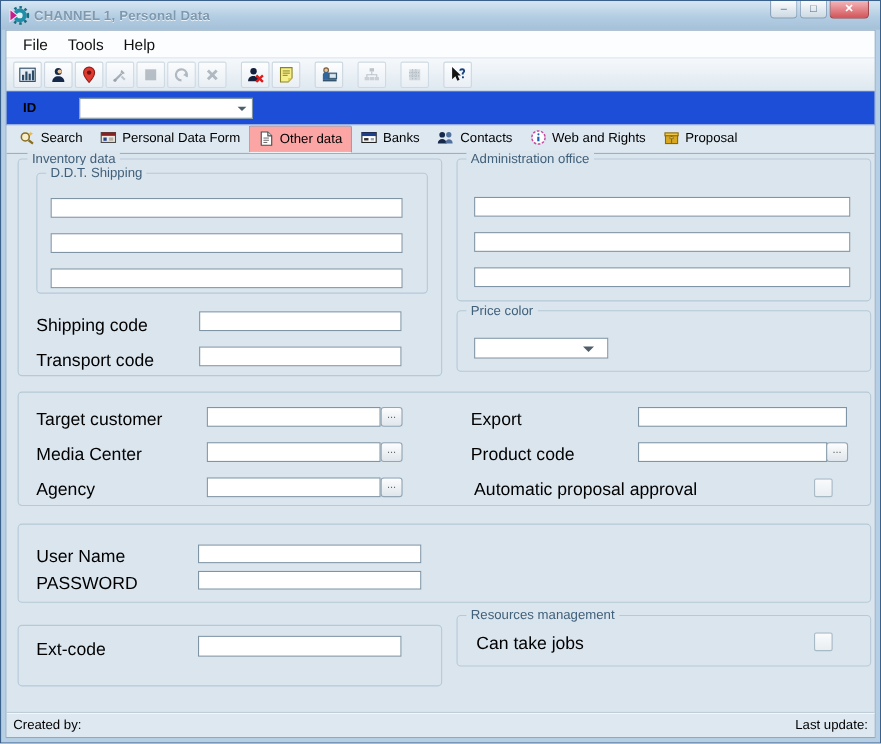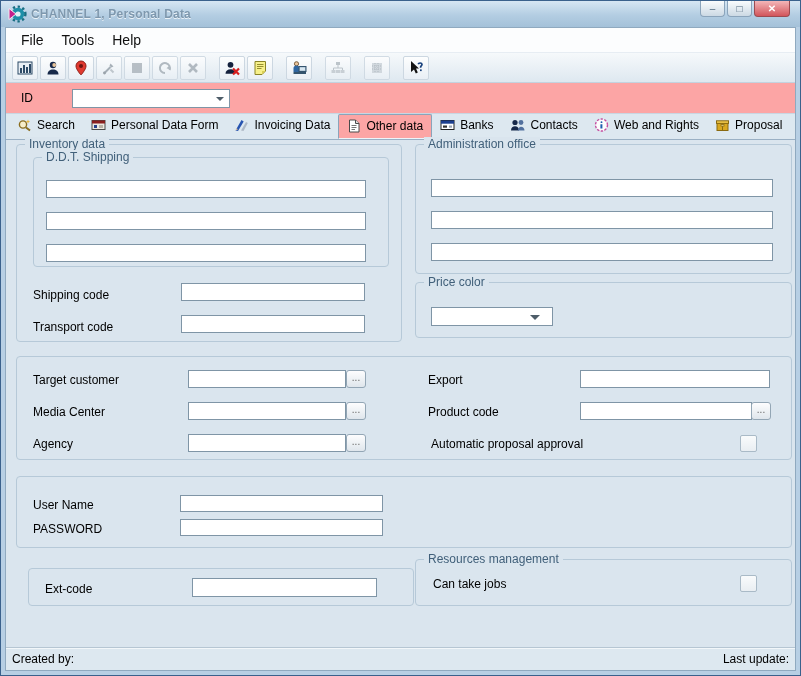--- a/index.html
+++ b/index.html
@@ -22,34 +22,34 @@
   .menubar{height:24px;background:#fcfdfe;display:flex;align-items:center;padding-left:6px;font-size:14px;color:#101010;}
   .menu-item{padding:2px 9px;}
   .toolbar{height:29px;background:linear-gradient(#f6f9fb,#dee8f0);border-top:1px solid #e7edf3;border-bottom:1px solid #c3d2df;
     display:flex;align-items:center;padding-left:6px;gap:2px;}
   .tbtn{width:26px;height:24px;border:1px solid #ccd7e1;border-radius:2px;background:linear-gradient(#fdfefe,#e9eff5);
     display:flex;align-items:center;justify-content:center;padding:0;}
   .tbtn.gap{margin-left:11px;}
   .tbtn.disabled{opacity:.85;}
   .icon{display:inline-flex;align-items:center;justify-content:center;}
   
-  .idrow{height:30px;background:#fca5a5;display:flex;align-items:center;padding-left:15px;border-bottom:1px solid #c9d6e2;}
+  .idrow{height:30px;background:#1d4ed8;display:flex;align-items:center;padding-left:15px;border-bottom:1px solid #c9d6e2;font-weight:bold;}
   .idrow .lblid{font-size:12px;width:51px;color:#000;}
   .combo{width:158px;height:19px;background:#fff;border:1px solid #7f95a6;position:relative;box-sizing:border-box;}
   .combo .arr{position:absolute;right:5px;top:7px;width:0;height:0;border:4px solid transparent;border-top-color:#4e5d69;}
   
   .tabstrip{height:25px;background:#dde8f0;display:flex;align-items:flex-start;padding-left:3px;border-bottom:1px solid #9ab0c4;}
   .tab{display:flex;align-items:center;gap:5px;padding:3px 8px 4px;font-size:12px;color:#000;height:22px;box-sizing:border-box;cursor:default;}
   .tab.active{background:#fca5a5;border:1px solid #8aa4ba;border-bottom-color:#eef4f9;border-radius:2px 2px 0 0;
     margin-bottom:-1px;height:25px;}
   .tabpage{flex:1;position:relative;background:#dae5ee;}
   
   .group{position:absolute;border:1px solid #b6c9d8;border-radius:4px;box-sizing:border-box;}
   .legend{position:absolute;top:-8px;left:8px;background:#dae5ee;padding:0 4px;font-size:12px;color:#41607a;white-space:nowrap;}
-  .lbl{position:absolute;font-size:12px;color:#000;white-space:nowrap;}
+  .lbl{position:absolute;font-size:16px;color:#000;white-space:nowrap;}
   .field{position:absolute;height:18px;border:1px solid #7f95a6;background:#fff;box-sizing:border-box;
     font-size:12px;padding:0 3px;font-family:inherit;}
   .browse{position:absolute;width:20px;height:18px;border:1px solid #93a6b5;border-radius:3px;
     background:linear-gradient(#fdfdfe,#dfe6ec);font-size:10px;color:#666;text-align:center;padding:0 0 4px 0;font-family:inherit;}
   .checkbox{position:absolute;width:15px;height:15px;border:1px solid #a9bac7;border-radius:2px;
     background:linear-gradient(#f9fbfc,#e9eef2);}
   .pcombo{position:absolute;width:122px;height:19px;background:#fff;border:1px solid #7f95a6;box-sizing:border-box;}
   .pcombo .arr{position:absolute;right:12px;top:7px;width:0;height:0;border:5px solid transparent;border-top-color:#4e5d69;}
   .vdoc{position:absolute;border:1px solid #97a8b6;border-radius:6px;background:linear-gradient(#ffffff,#e3eaf0);
     display:flex;flex-direction:column;align-items:center;justify-content:center;gap:3px;font-size:12px;color:#000;font-family:inherit;}
@@ -227,30 +227,20 @@
           <span class="icon">
             <svg width="15" height="14" viewBox="0 0 15 14">
               <rect x="1" y="2.5" width="13" height="9" fill="#ece9e2" stroke="#4a4a4a"></rect>
               <rect x="1" y="2.5" width="13" height="3" fill="#8a1f1f"></rect>
               <rect x="3" y="7" width="3" height="3" fill="#27418c"></rect>
               <rect x="8" y="7" width="4" height="3" fill="#b8b2a6"></rect>
             </svg>
           </span>
           <span>Personal Data Form</span>
         </div>
-        <div class="tab">
-          <span class="icon">
-            <svg width="15" height="14" viewBox="0 0 15 14">
-              <path d="M1.5 12.5L7.5 2l2.2 1.4L4 13z" fill="#2855b0"></path>
-              <path d="M1.5 12.5l1-2.2 1.5 1z" fill="#e8c49a"></path>
-              <path d="M7 12.5L12 4l1.8 1.1L9.5 13z" fill="#aeb9c6"></path>
-            </svg>
-          </span>
-          <span>Invoicing Data</span>
-        </div>
         <div class="tab active">
           <span class="icon">
             <svg width="14" height="14" viewBox="0 0 14 14">
               <path d="M2.5 1h6L12 4.5V13h-9.5z" fill="#fff" stroke="#4a4a4a"></path>
               <path d="M8.5 1v3.5H12" fill="#ddd" stroke="#4a4a4a"></path>
               <path d="M4.5 6.5h5M4.5 8.5h5M4.5 10.5h3.5" stroke="#666" stroke-width="0.9"></path>
             </svg>
           </span>
           <span>Other data</span>
         </div>
@@ -353,21 +343,21 @@
         <span class="checkbox" style="left:723px;top:78px"></span>
       </div>
 
       <div class="group" style="left:10px;top:336px;width:776px;height:72px">
         <span class="lbl" style="left:16px;top:21px">User Name</span>
         <input class="field" style="left: 163px; top: 18px; width: 203px; height: 17px;" value="">
         <span class="lbl" style="left:16px;top:45px">PASSWORD</span>
         <input class="field" style="left: 163px; top: 42px; width: 203px; height: 17px;" value="">
       </div>
 
-      <div class="group" style="left:22px;top:428px;width:386px;height:38px">
+      <div class="group" style="left:10px;top:428px;width:386px;height:56px">
         <span class="lbl" style="left:16px;top:13px">Ext-code</span>
         <input class="field" style="left: 163px; top: 9px; width: 185px; height: 19px;" value="">
       </div>
 
       <div class="group" style="left:409px;top:419px;width:377px;height:47px">
         <span class="legend">Resources management</span>
         <span class="lbl" style="left:17px;top:17px">Can take jobs</span>
         <span class="checkbox" style="left:324px;top:15px"></span>
       </div>
 

